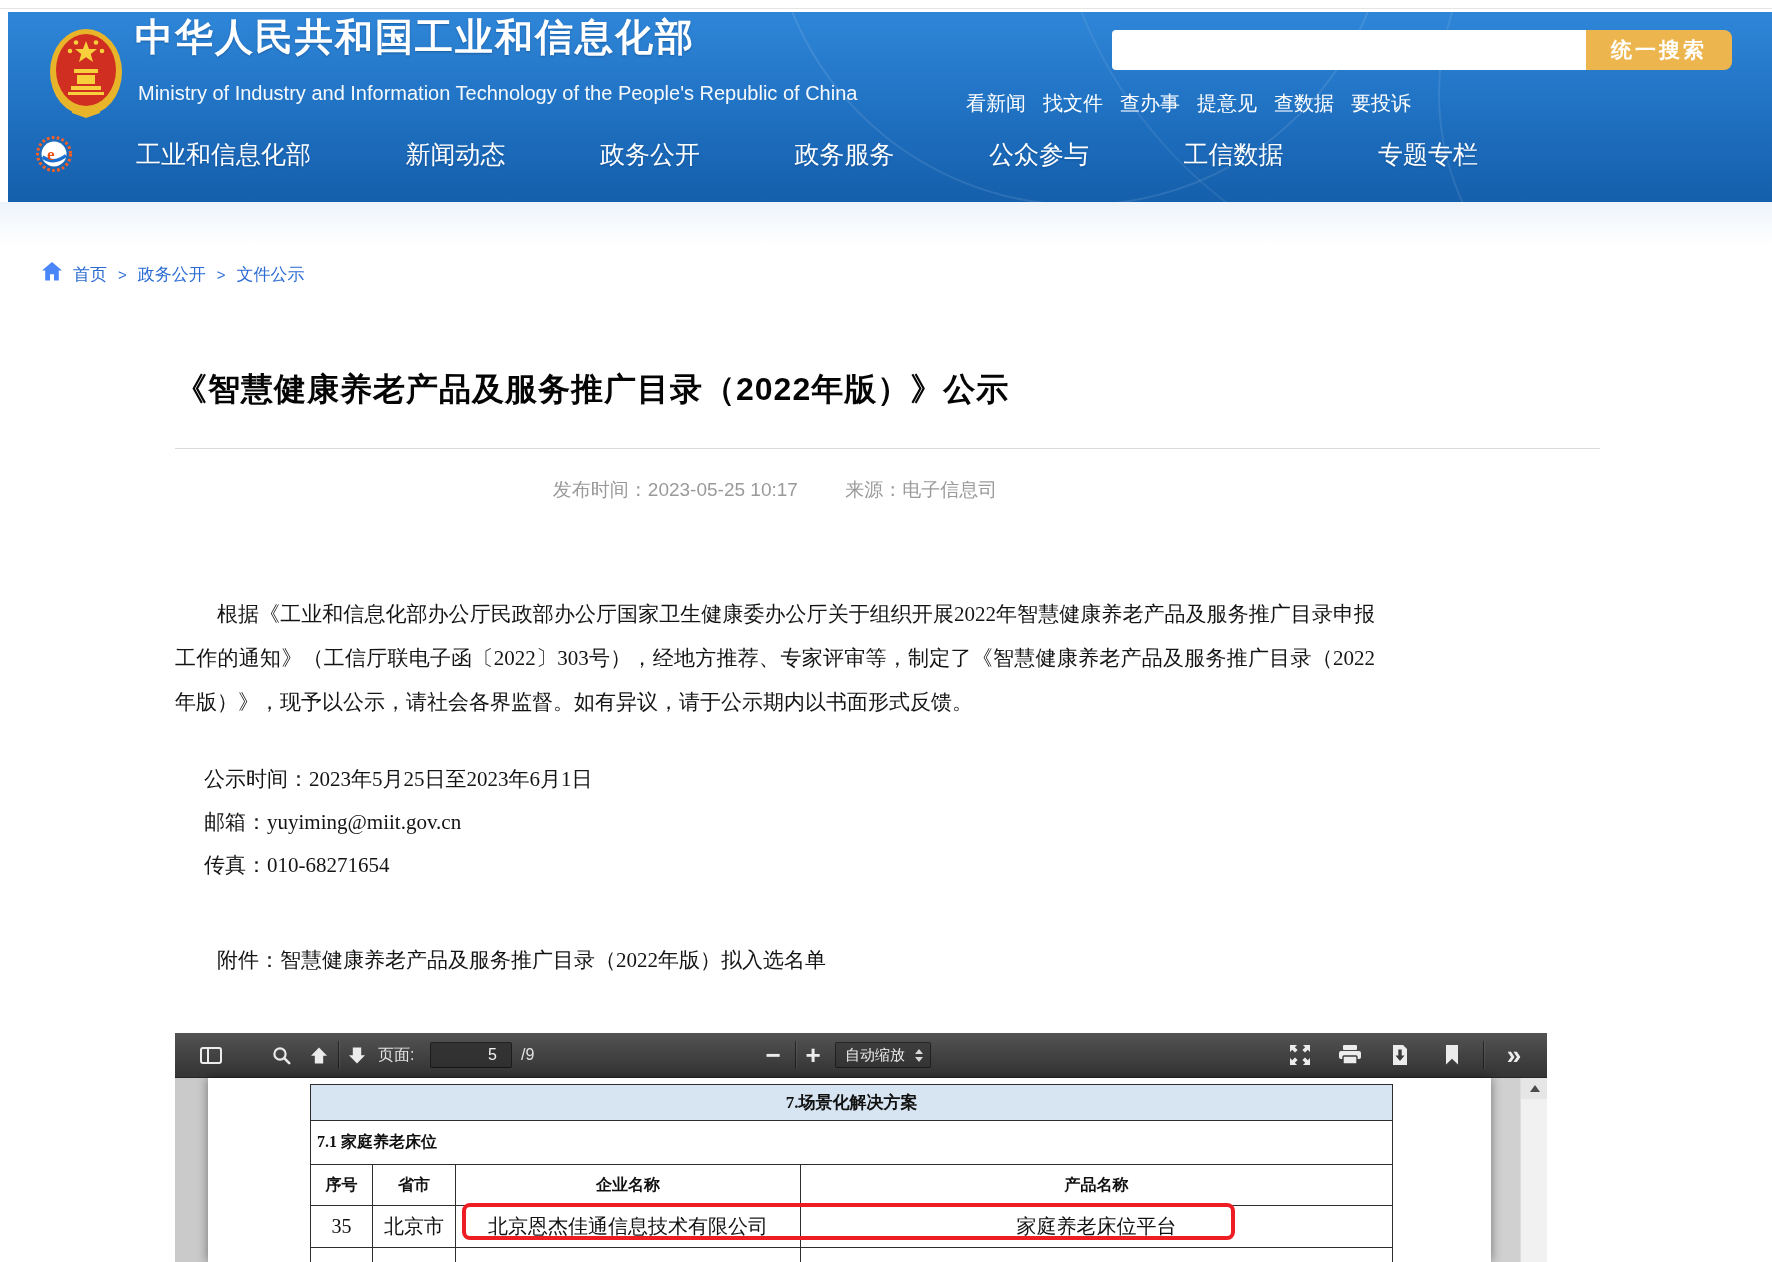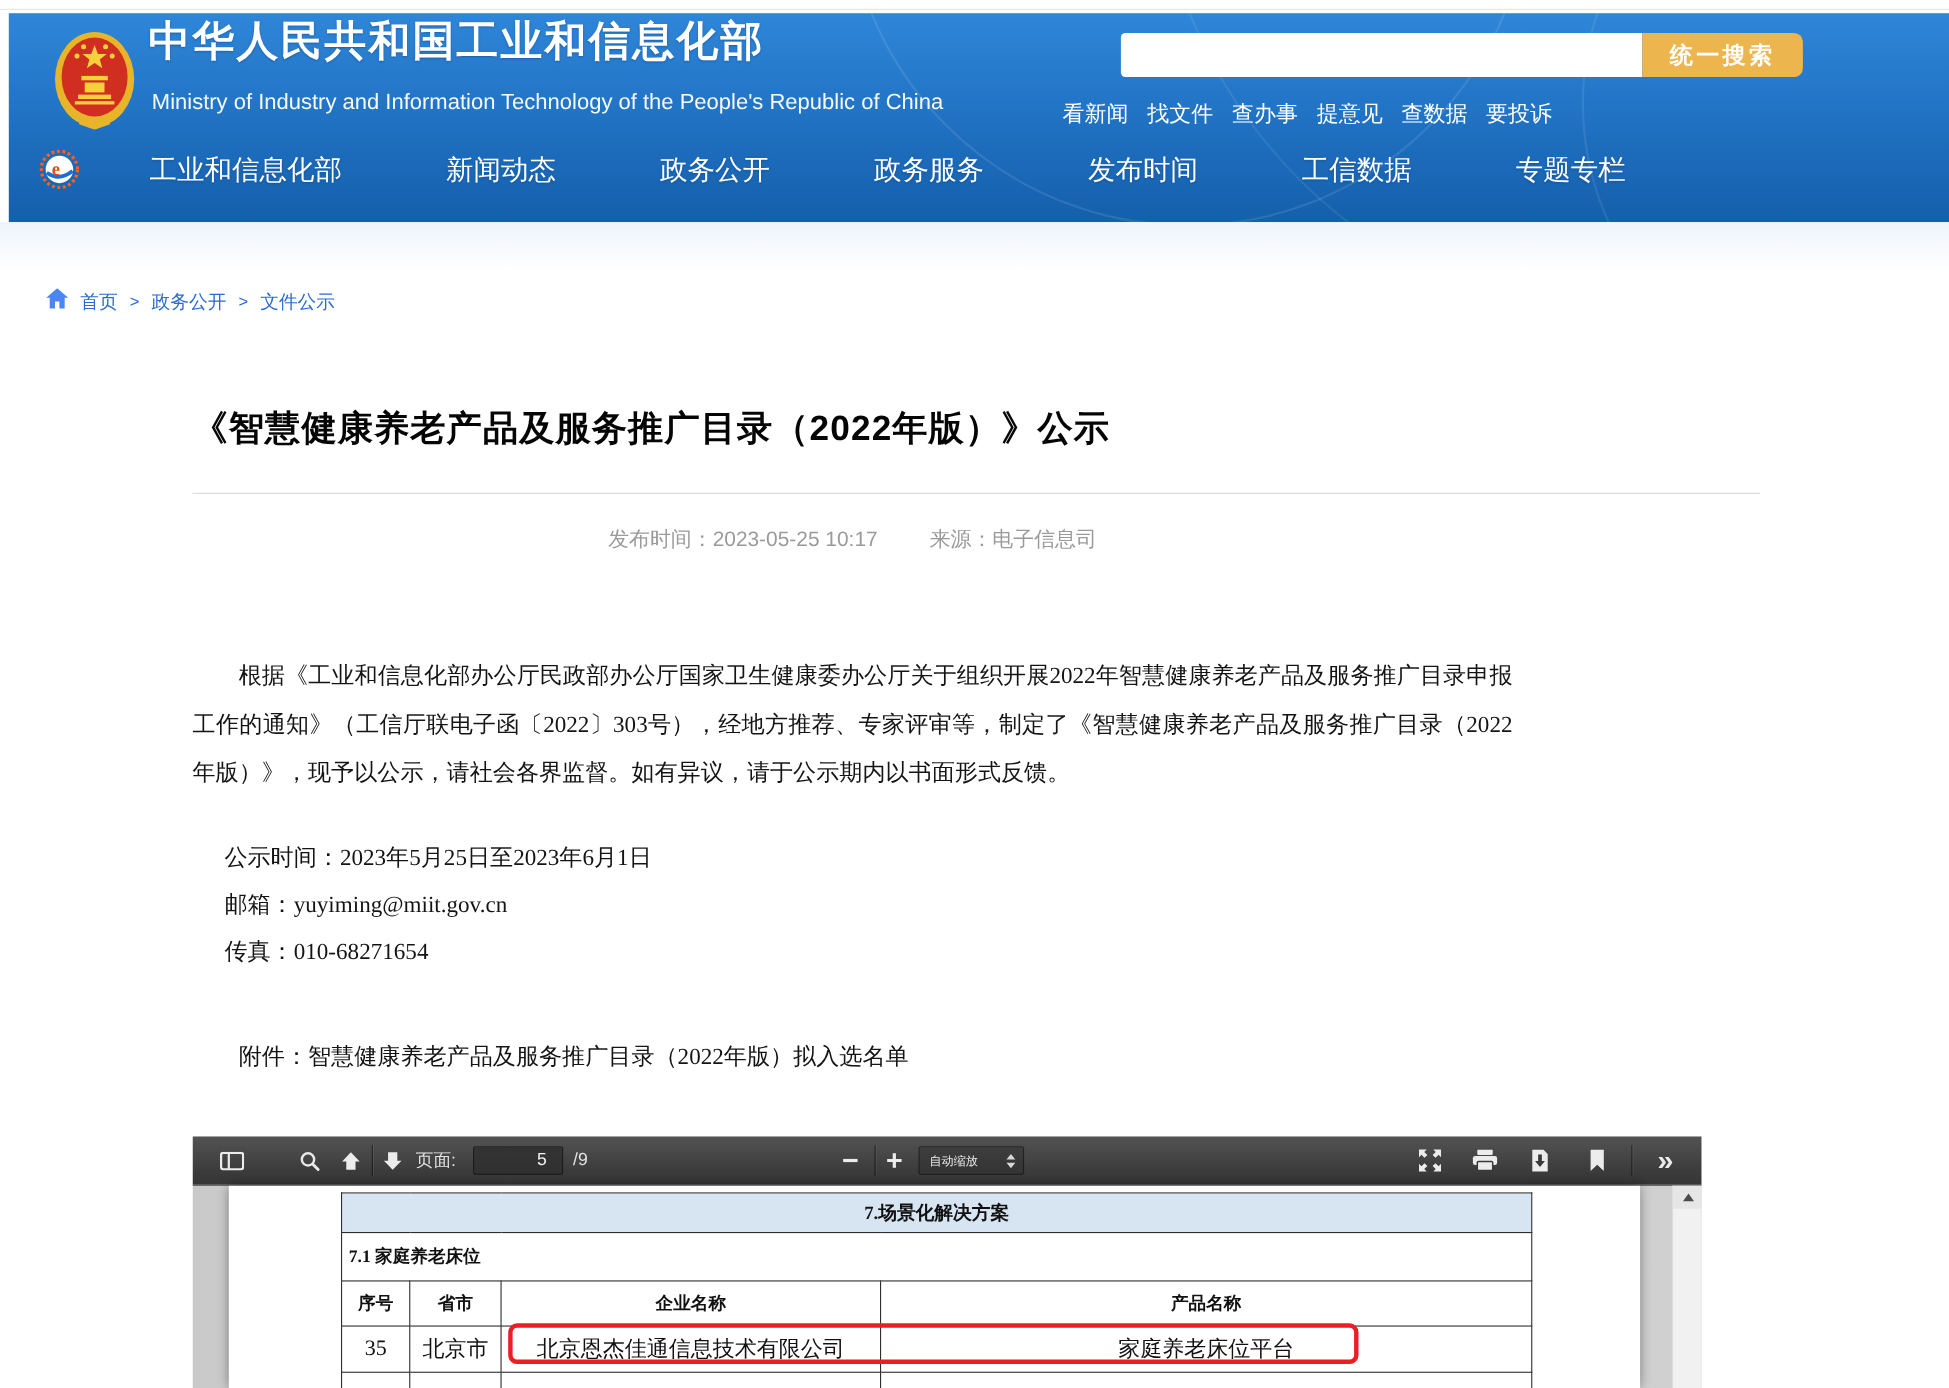--- a/index.html
+++ b/index.html
@@ -18,21 +18,21 @@
   }
   .hdr-curve{position:absolute;border:2px solid rgba(255,255,255,.10);border-radius:50%;}
   .hdr-curve.c1{width:620px;height:620px;left:760px;top:-430px;}
   .hdr-curve.c2{width:900px;height:900px;left:1040px;top:-620px;border-color:rgba(255,255,255,.08);}
   .hdr-curve.c3{width:520px;height:520px;left:1430px;top:-180px;border-color:rgba(255,255,255,.09);}
 
   .emblem{position:absolute;left:40px;top:16px;}
   .site-title{position:absolute;left:127px;top:0;color:#fff;font-size:38px;font-weight:bold;letter-spacing:2px;white-space:nowrap;text-shadow:0 1px 2px rgba(0,40,90,.35);}
   .site-subtitle{position:absolute;left:130px;top:70px;color:#fff;font-size:20px;white-space:nowrap;opacity:.96;}
 
-  .search-wrap{position:absolute;left:1011px;top:18px;display:flex;height:48px;}
+  .search-wrap{position:absolute;left:1104px;top:18px;display:flex;height:48px;}
   .search-input{
     width:474px;height:40px;border:none;outline:none;background:#fff;
     border-radius:4px 0 0 4px;font-size:18px;padding:0 12px;box-sizing:border-box;
   }
   .search-btn{
     width:146px;height:40px;border:none;background:#ecb54d;color:#fff;
     font-size:21px;font-weight:bold;letter-spacing:3px;border-radius:0 8px 8px 0;cursor:pointer;
     font-family:"Liberation Sans",sans-serif;
   }
   .quick-links{position:absolute;left:958px;top:78px;display:flex;gap:17px;}
@@ -72,21 +72,21 @@
     position:absolute;left:255px;top:9px;width:82px;height:26px;box-sizing:border-box;
     background:linear-gradient(rgba(0,0,0,.32),rgba(0,0,0,.16));border:1px solid rgba(0,0,0,.45);
     border-radius:2px;color:#f2f2f2;font-size:16px;text-align:right;padding-right:14px;outline:none;
   }
   .glyph-btn{color:#ececec;font-size:26px;font-weight:bold;line-height:1;}
   .zoom-select{
     position:absolute;left:660px;top:9px;width:96px;height:26px;box-sizing:border-box;
     background:linear-gradient(rgba(0,0,0,.18),rgba(0,0,0,.10));border:1px solid rgba(0,0,0,.45);
     border-radius:2px;display:flex;align-items:center;cursor:pointer;
   }
-  .zoom-select .zs-text{color:#ececec;font-size:11px;padding-left:9px;flex:1;}
+  .zoom-select .zs-text{color:#ececec;font-size:15px;padding-left:9px;flex:1;}
   .updown{display:flex;flex-direction:column;gap:3px;margin-right:7px;}
   .updown i{display:block;width:0;height:0;border-left:4px solid transparent;border-right:4px solid transparent;}
   .updown i.up{border-bottom:5px solid #d8d8d8;}
   .updown i.dn{border-top:5px solid #d8d8d8;}
 
   .pdf-content{position:relative;height:184px;background:linear-gradient(90deg,#c9c9c9,#d8d8d8 40%,#cfcfcf);}
   .pdf-page{position:absolute;left:33px;top:0;width:1283px;height:184px;background:#fff;box-shadow:0 0 10px rgba(0,0,0,.45);}
   .pdf-scrollbar{position:absolute;right:0;top:0;width:27px;height:184px;background:#f1f1f1;border-left:1px solid #ddd;box-sizing:border-box;}
   .sb-btn{width:27px;height:21px;background:#e6e6e6;display:flex;align-items:center;justify-content:center;cursor:pointer;}
   .sb-btn i{display:block;width:0;height:0;border-left:5px solid transparent;border-right:5px solid transparent;border-bottom:7px solid #4c4c4c;}
@@ -152,21 +152,21 @@
       <path d="M6.5 21 Q18 29 30 19.5" stroke="#1a6fd0" stroke-width="3.4" fill="none"></path>
       <text x="11" y="23.5" font-size="17" font-weight="bold" fill="#e94e12" font-family="Liberation Serif, serif">e</text>
     </svg>
   </span>
 
   <div class="main-nav">
     <span>工业和信息化部</span>
     <span>新闻动态</span>
     <span>政务公开</span>
     <span>政务服务</span>
-    <span>发布时间</span>
+    <span>公众参与</span>
     <span>工信数据</span>
     <span>专题专栏</span>
   </div>
 </div>
 
 <div class="header-fade"></div>
 
 <div class="breadcrumb">
   <span>
     <svg width="20" height="19" viewBox="0 0 20 19">

